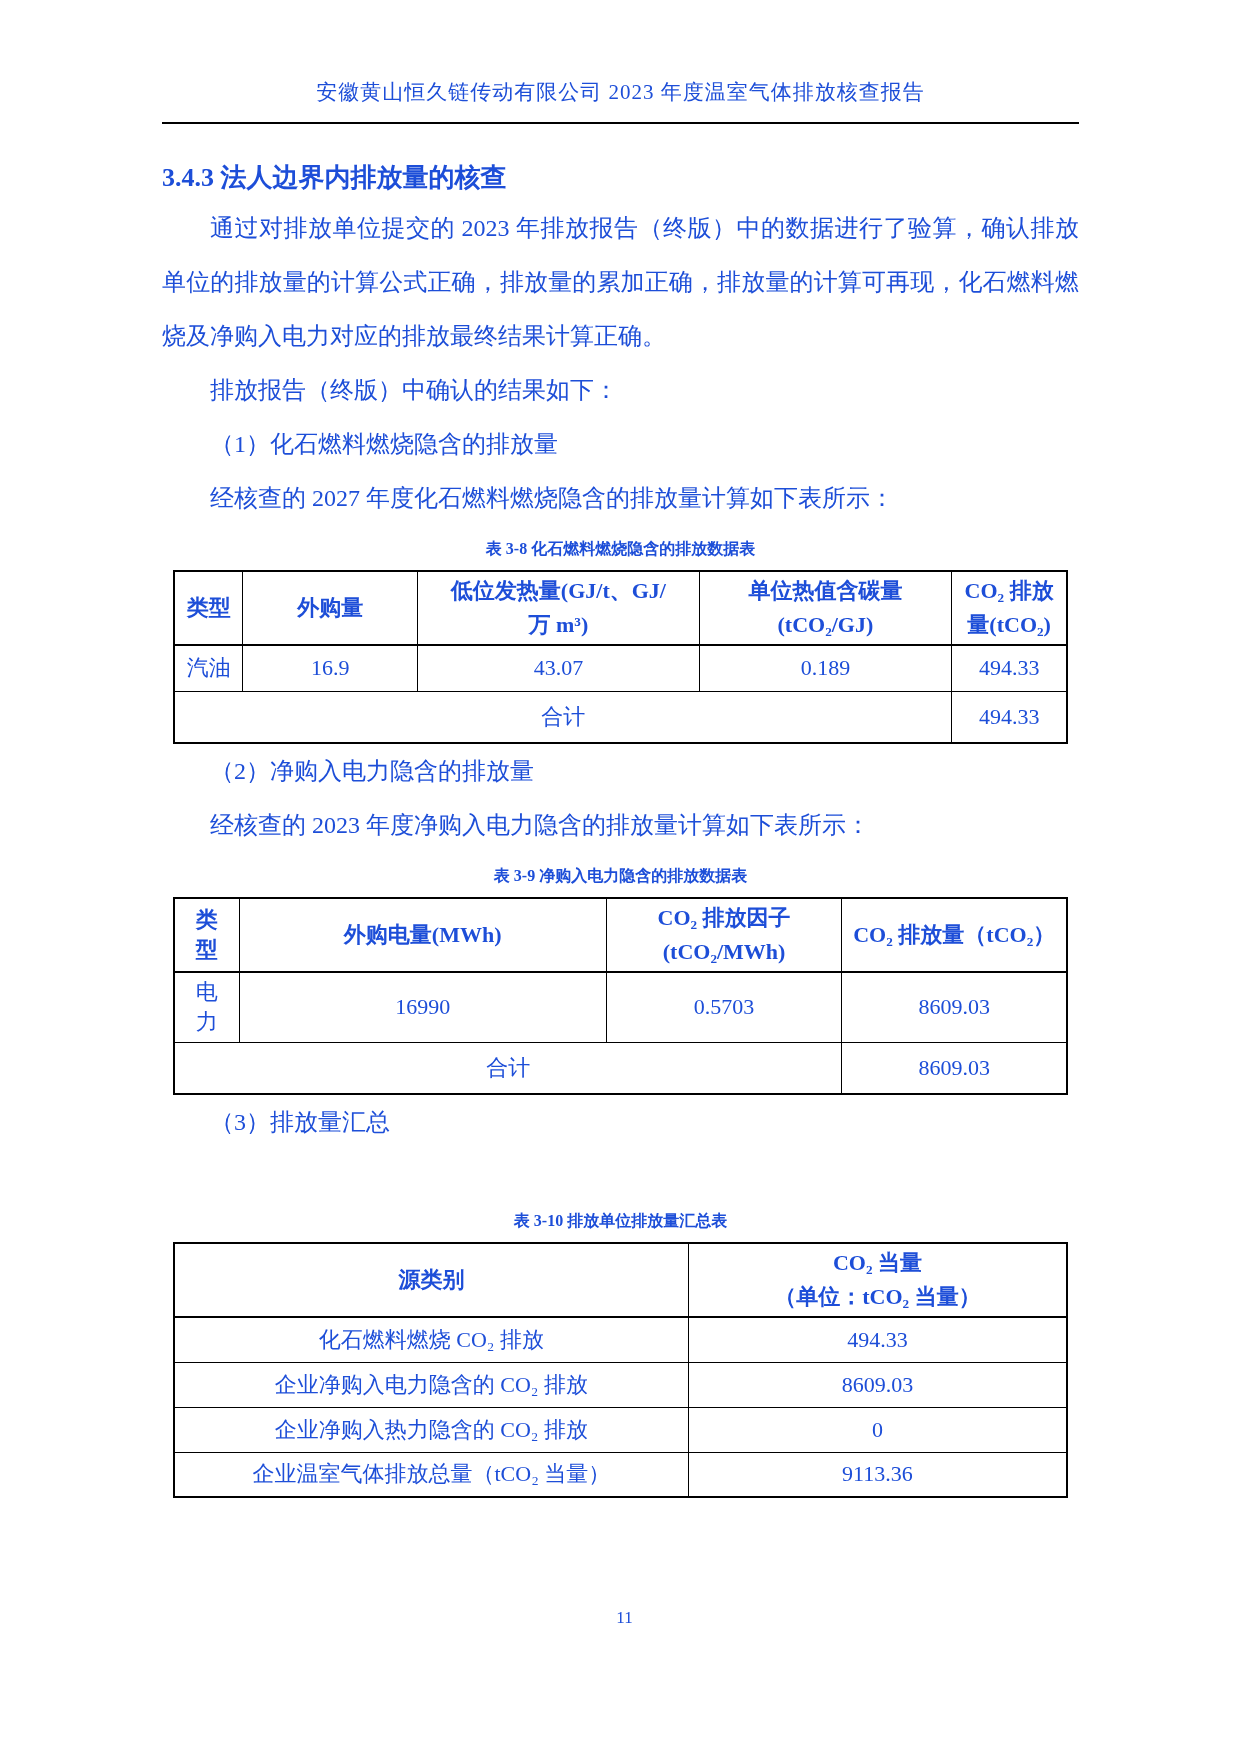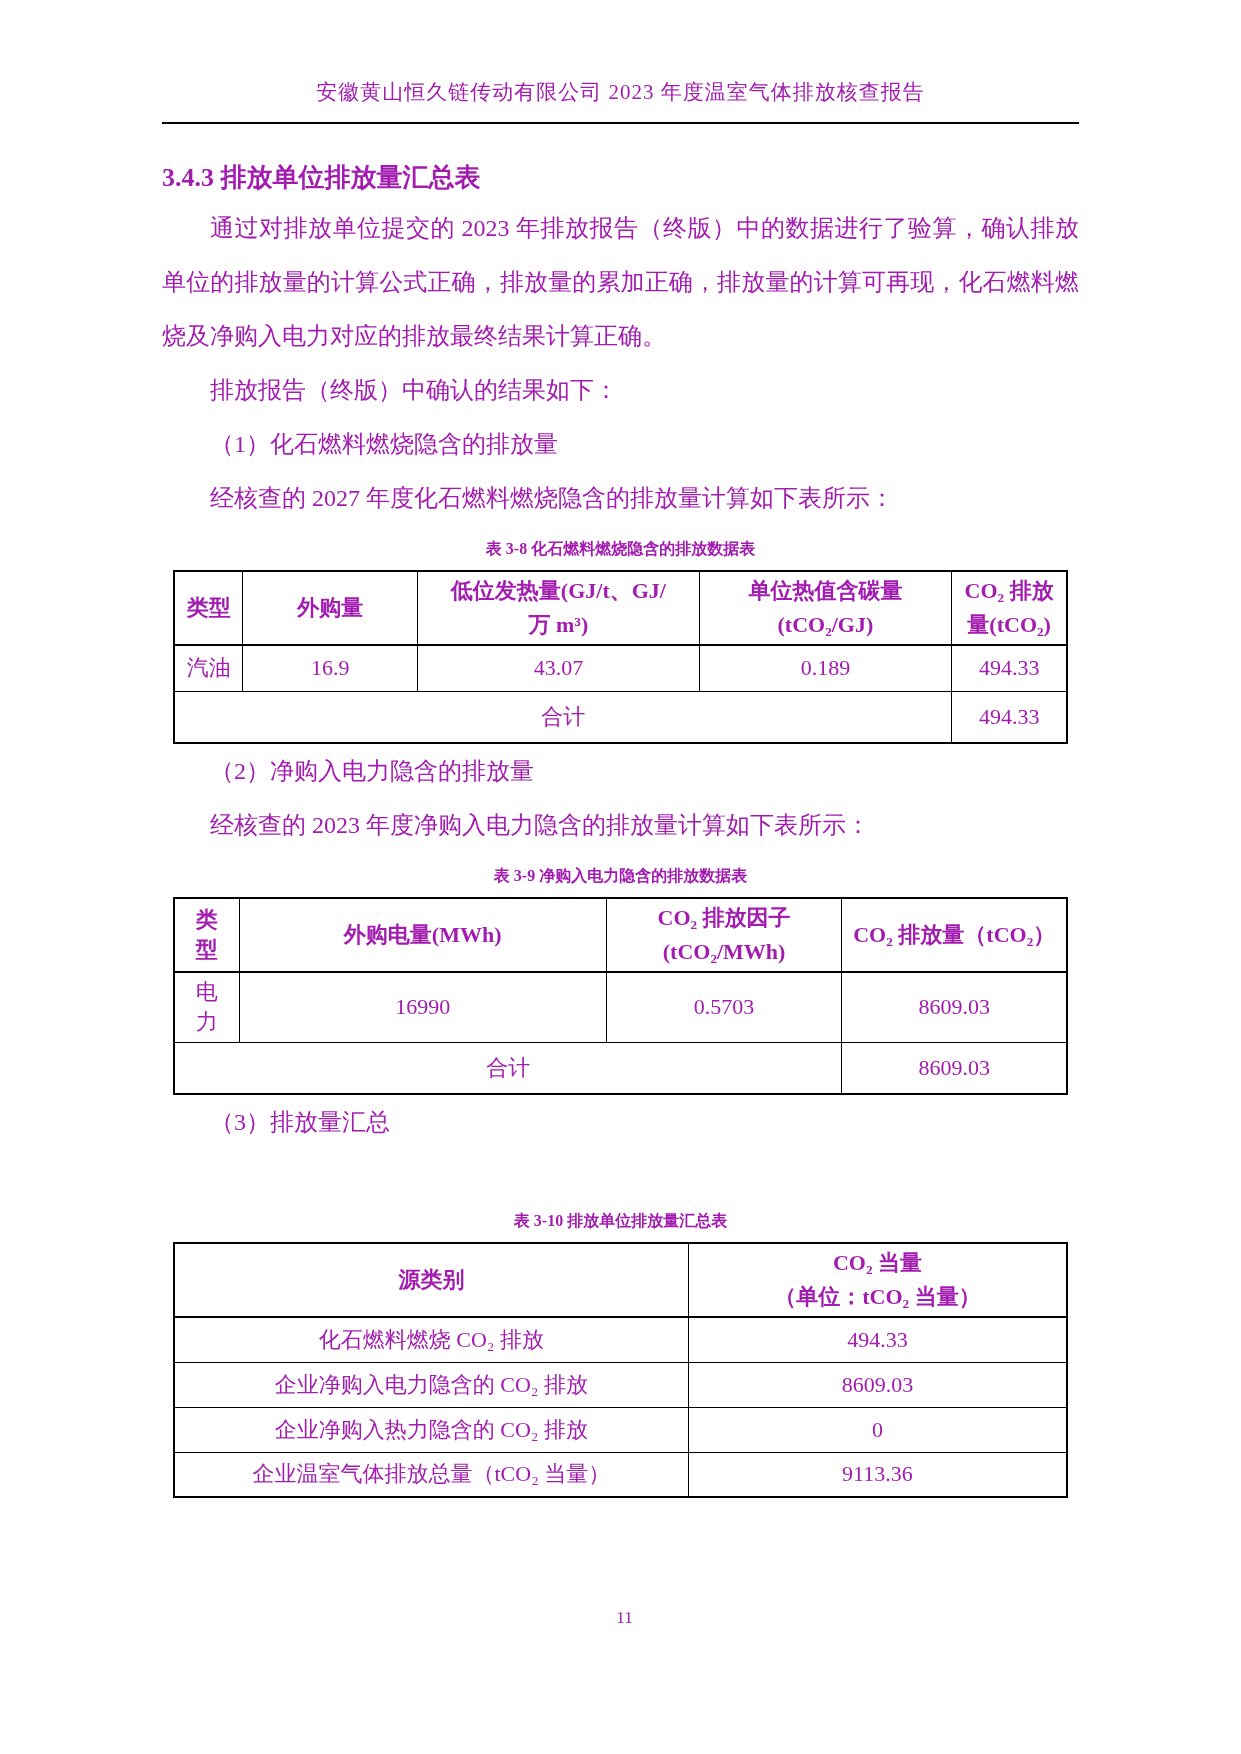--- a/index.html
+++ b/index.html
@@ -3,21 +3,21 @@
 <meta charset="utf-8">
 <style>
   * { box-sizing: border-box; }
   html, body { margin: 0; padding: 0; background: #ffffff; }
   .page {
     position: relative;
     width: 1241px;
     height: 1754px;
     margin: 0 auto;
     background: #ffffff;
-    color: #a21caf;
+    color: #1d4ed8;
     font-family: "Liberation Serif", "DejaVu Serif", serif;
     overflow: hidden;
   }
   .doc-header {
     padding-top: 78px;
     text-align: center;
     font-size: 21px;
     letter-spacing: 1px;
   }
   .header-rule {
@@ -90,21 +90,21 @@
 
 <div class="page">
 
   <div class="doc-header">
     <span>安徽黄山恒久链传动有限公司 2023 年度温室气体排放核查报告</span>
   </div>
   <div class="header-rule"></div>
 
   <div class="content">
 
-    <div class="section-heading">3.4.3 排放单位排放量汇总表</div>
+    <div class="section-heading">3.4.3 法人边界内排放量的核查</div>
 
     <p class="body indent first">通过对排放单位提交的 2023 年排放报告（终版）中的数据进行了验算，确认排放单位的排放量的计算公式正确，排放量的累加正确，排放量的计算可再现，化石燃料燃烧及净购入电力对应的排放最终结果计算正确。</p>
     <p class="body indent">排放报告（终版）中确认的结果如下：</p>
     <p class="body indent">（1）化石燃料燃烧隐含的排放量</p>
     <p class="body indent">经核查的 2027 年度化石燃料燃烧隐含的排放量计算如下表所示：</p>
 
     <div class="table-title">表 3-8 化石燃料燃烧隐含的排放数据表</div>
     <table class="t8">
       <colgroup>
         <col style="width:7.7%">

